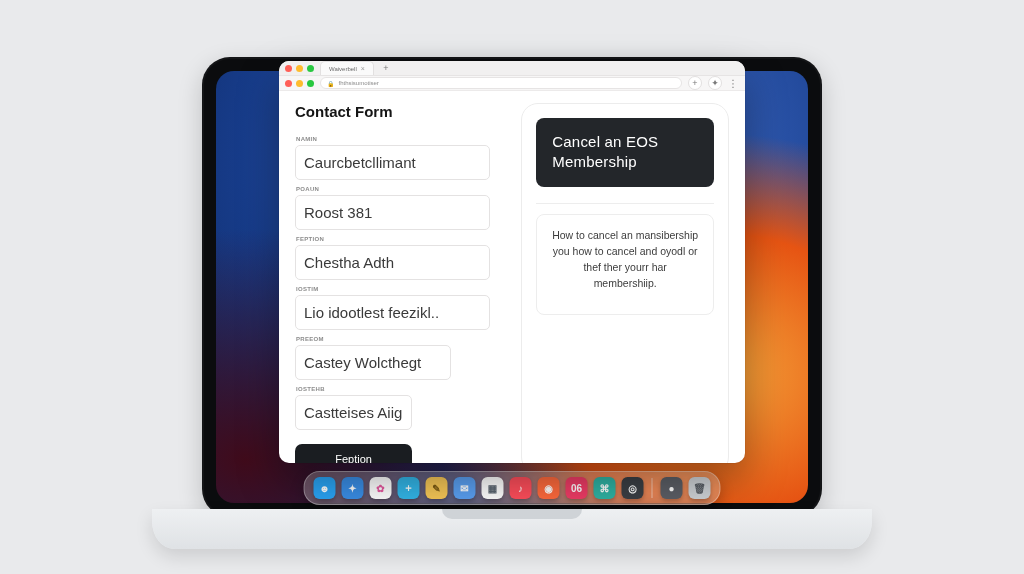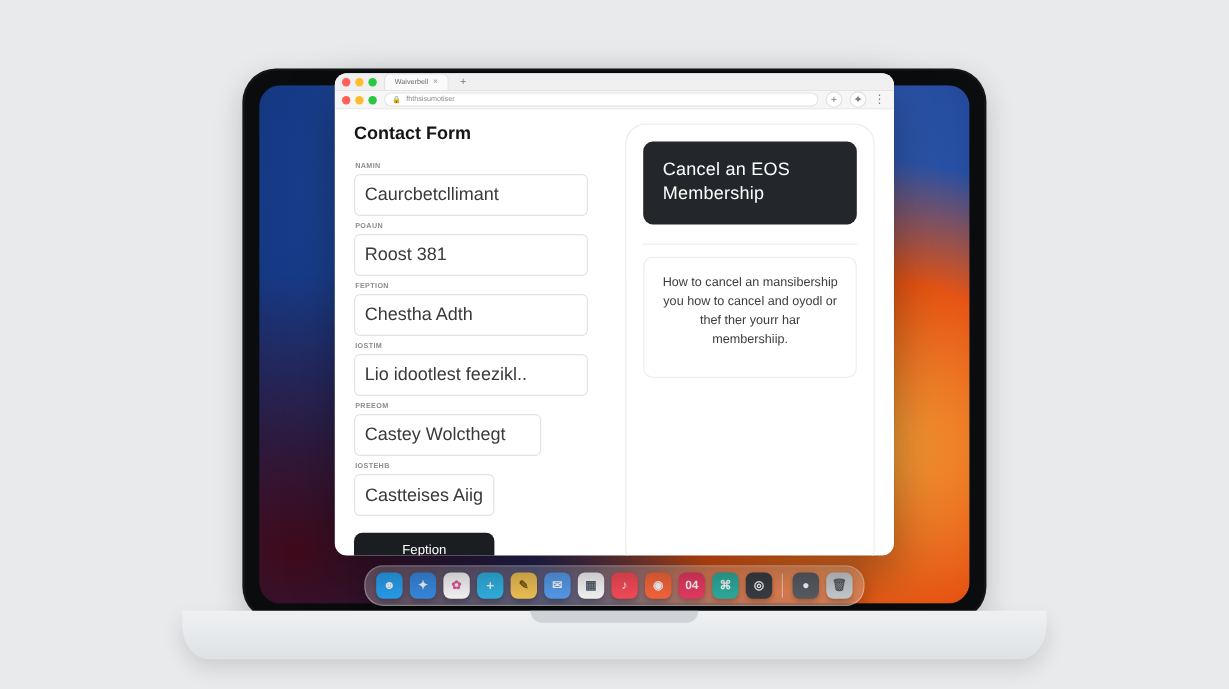--- a/index.html
+++ b/index.html
@@ -158,21 +158,21 @@
     <div class="dock" id="dock">
         <div class="app" style="background: rgb(42, 164, 244);">☻</div>
         <div class="app" style="background: rgb(58, 142, 230);">✦</div>
         <div class="app" style="background: rgb(255, 255, 255); color: rgb(230, 90, 160);">✿</div>
         <div class="app" style="background: rgb(51, 182, 232);">＋</div>
         <div class="app" style="background: rgb(247, 200, 87); color: rgb(122, 90, 19);">✎</div>
         <div class="app" style="background: rgb(90, 160, 242);">✉</div>
         <div class="app" style="background: rgb(255, 255, 255); color: rgb(90, 101, 112);">▦</div>
         <div class="app" style="background: rgb(255, 78, 91);">♪</div>
         <div class="app" style="background: rgb(255, 106, 61);">◉</div>
-        <div class="app" style="background: rgb(239, 60, 102);">04</div>
+        <div class="app" style="background: rgb(239, 60, 102);">06</div>
         <div class="app" style="background: rgb(47, 179, 164);">⌘</div>
         <div class="app" style="background: rgb(59, 63, 69);">◎</div>
         <div class="sep"></div>
         <div class="app" style="background: rgb(92, 95, 102);">●</div>
         <div class="app" style="background: rgb(207, 211, 215); color: rgb(90, 95, 102);">🗑</div>
       </div>
 
     <div class="browser">
 
       <div class="tabstrip">

